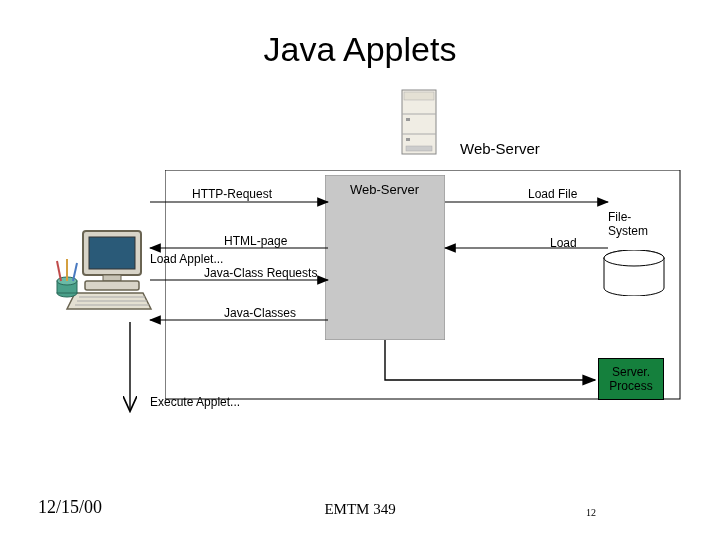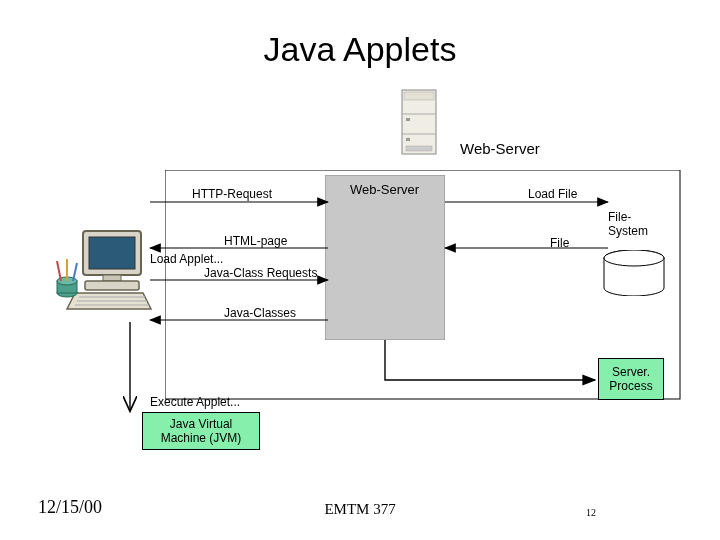--- a/index.html
+++ b/index.html
@@ -3,21 +3,21 @@
 <meta charset="utf-8">
 <style>
   * { margin: 0; padding: 0; box-sizing: border-box; }
   html, body { width: 720px; height: 540px; font-family: Arial, Helvetica, sans-serif; background: #fff; }
   .slide { position: relative; width: 634px; height: 540px; }
   .title { position: absolute; top: 30px; left: 0; width: 720px; text-align: center; font-size: 34px; font-family: Arial, sans-serif; }
   .footer-date { position: absolute; left: 38px; bottom: 22px; font-size: 18px; font-family: "Times New Roman", serif; }
   .footer-center { position: absolute; left: 0; width: 720px; bottom: 22px; text-align: center; font-size: 15px; font-family: "Times New Roman", serif; }
   .footer-page { position: absolute; right: 38px; bottom: 22px; font-size: 10px; font-family: "Times New Roman", serif; }
   .label { position: absolute; font-size: 12px; font-family: Arial, sans-serif; }
-  .box { position: absolute; border: 1px solid #000; background: #86efac; text-align: center; font-size: 12px; display: flex; align-items: center; justify-content: center; padding: 3px 6px; }
+  .box { position: absolute; border: 1px solid #000; background: #15803d; text-align: center; font-size: 12px; display: flex; align-items: center; justify-content: center; padding: 3px 6px; }
   svg { position: absolute; }
 </style>
 </head>
 <body>
 
 <div class="slide">
 
   <div class="title">Java Applets</div>
 
   <svg style="left:400px; top:88px; width:40px; height:70px;" viewBox="0 0 40 70">
@@ -92,28 +92,26 @@
     <polyline points="385,340 385,380 595,380" fill="none" stroke="#000" stroke-width="1.4" marker-end="url(#arrow)"></polyline>
 
     <line x1="130" y1="322" x2="130" y2="410" stroke="#000" stroke-width="1.4" marker-end="url(#arrow-open)"></line>
   </svg>
 
   <div class="label" style="left:192px; top:187px;">HTTP-Request</div>
   <div class="label" style="left:528px; top:187px;">Load File</div>
   <div class="label" style="left:608px; top:210px;">File-System</div>
   <div class="label" style="left:224px; top:234px;">HTML-page</div>
   <div class="label" style="left:150px; top:252px;text-align:center;">Load Applet...</div>
-  <div class="label" style="left:550px; top:236px;">File</div>
+  <div class="label" style="left:550px; top:236px;">Load</div>
   <div class="label" style="left:204px; top:266px;">Java-Class Requests</div>
   <div class="label" style="left:224px; top:306px;">Java-Classes</div>
   <div class="label" style="left:150px; top:395px;">Execute Applet...</div>
 
   <div class="box" style="left:598px; top:358px; width:66px; height:42px; white-space:pre-line;">Server.
 Process</div>
 
-  <div class="box" style="left:142px; top:412px; width:118px; height:38px; white-space:pre-line;">Java Virtual
-Machine (JVM)</div>
 
   <div class="footer-date">12/15/00</div>
-  <div class="footer-center">EMTM 377</div>
+  <div class="footer-center">EMTM 349</div>
   <div class="footer-page">12</div>
 
 </div>
 
 </body></html>

